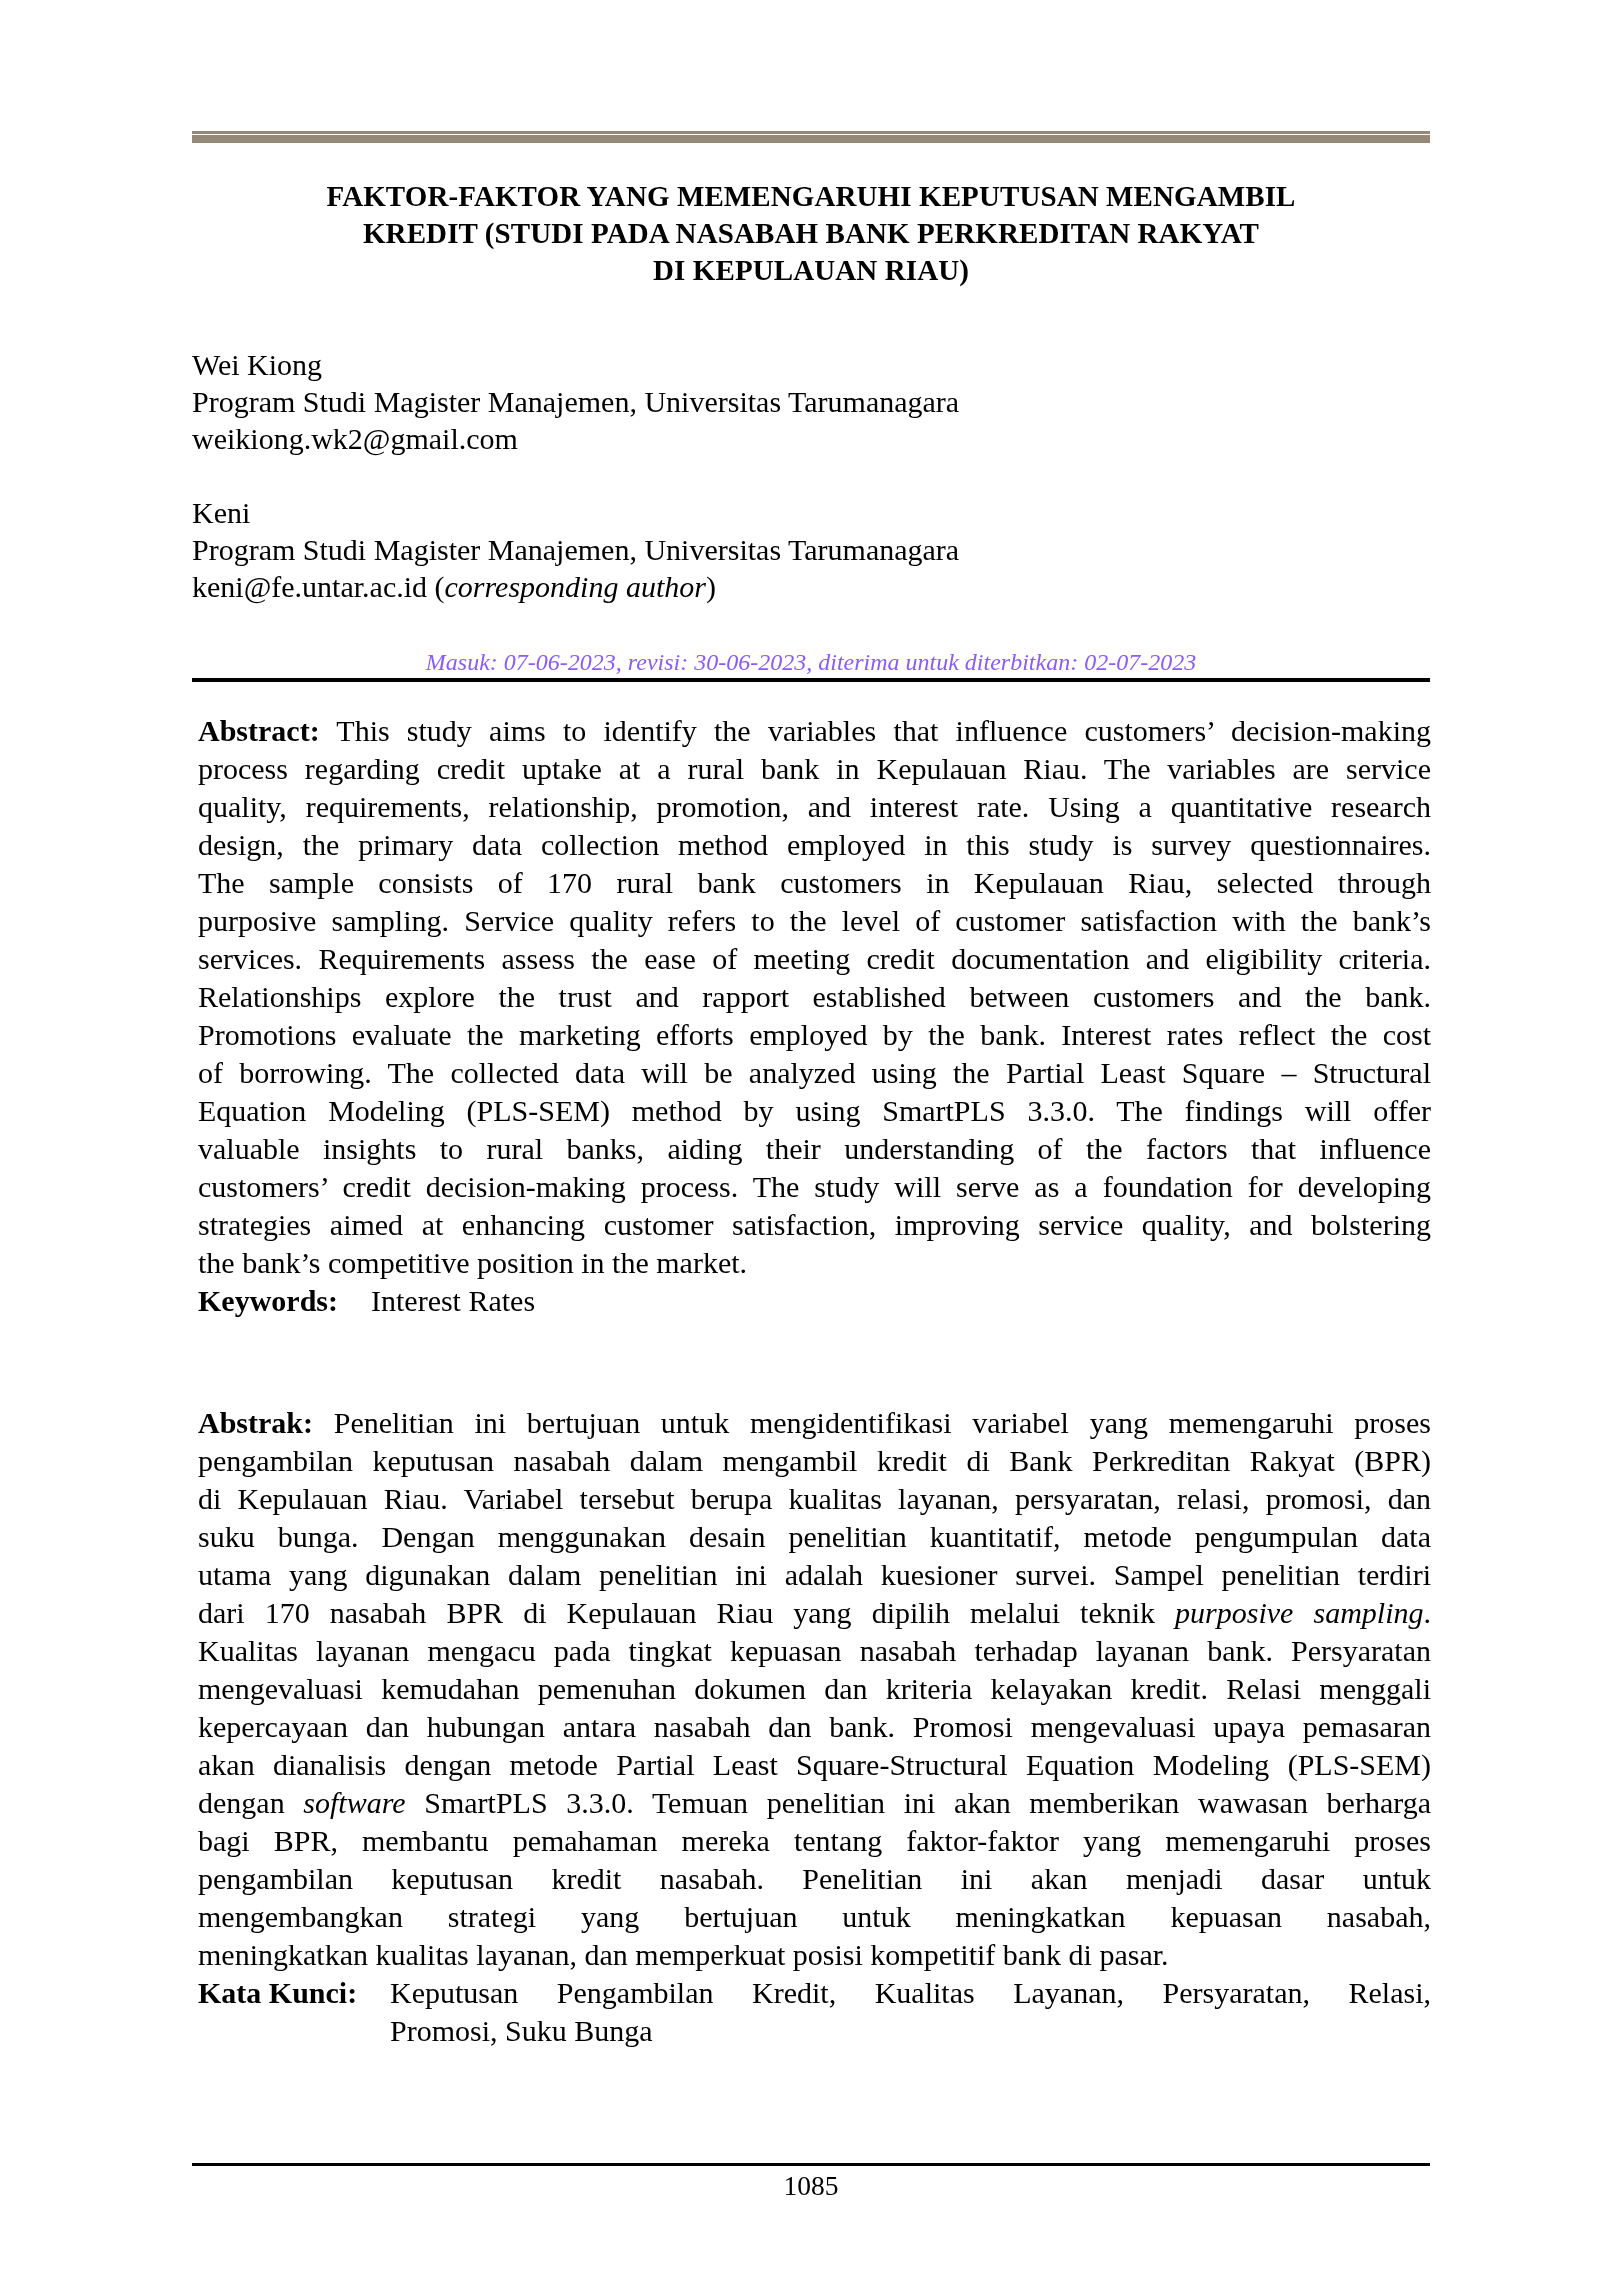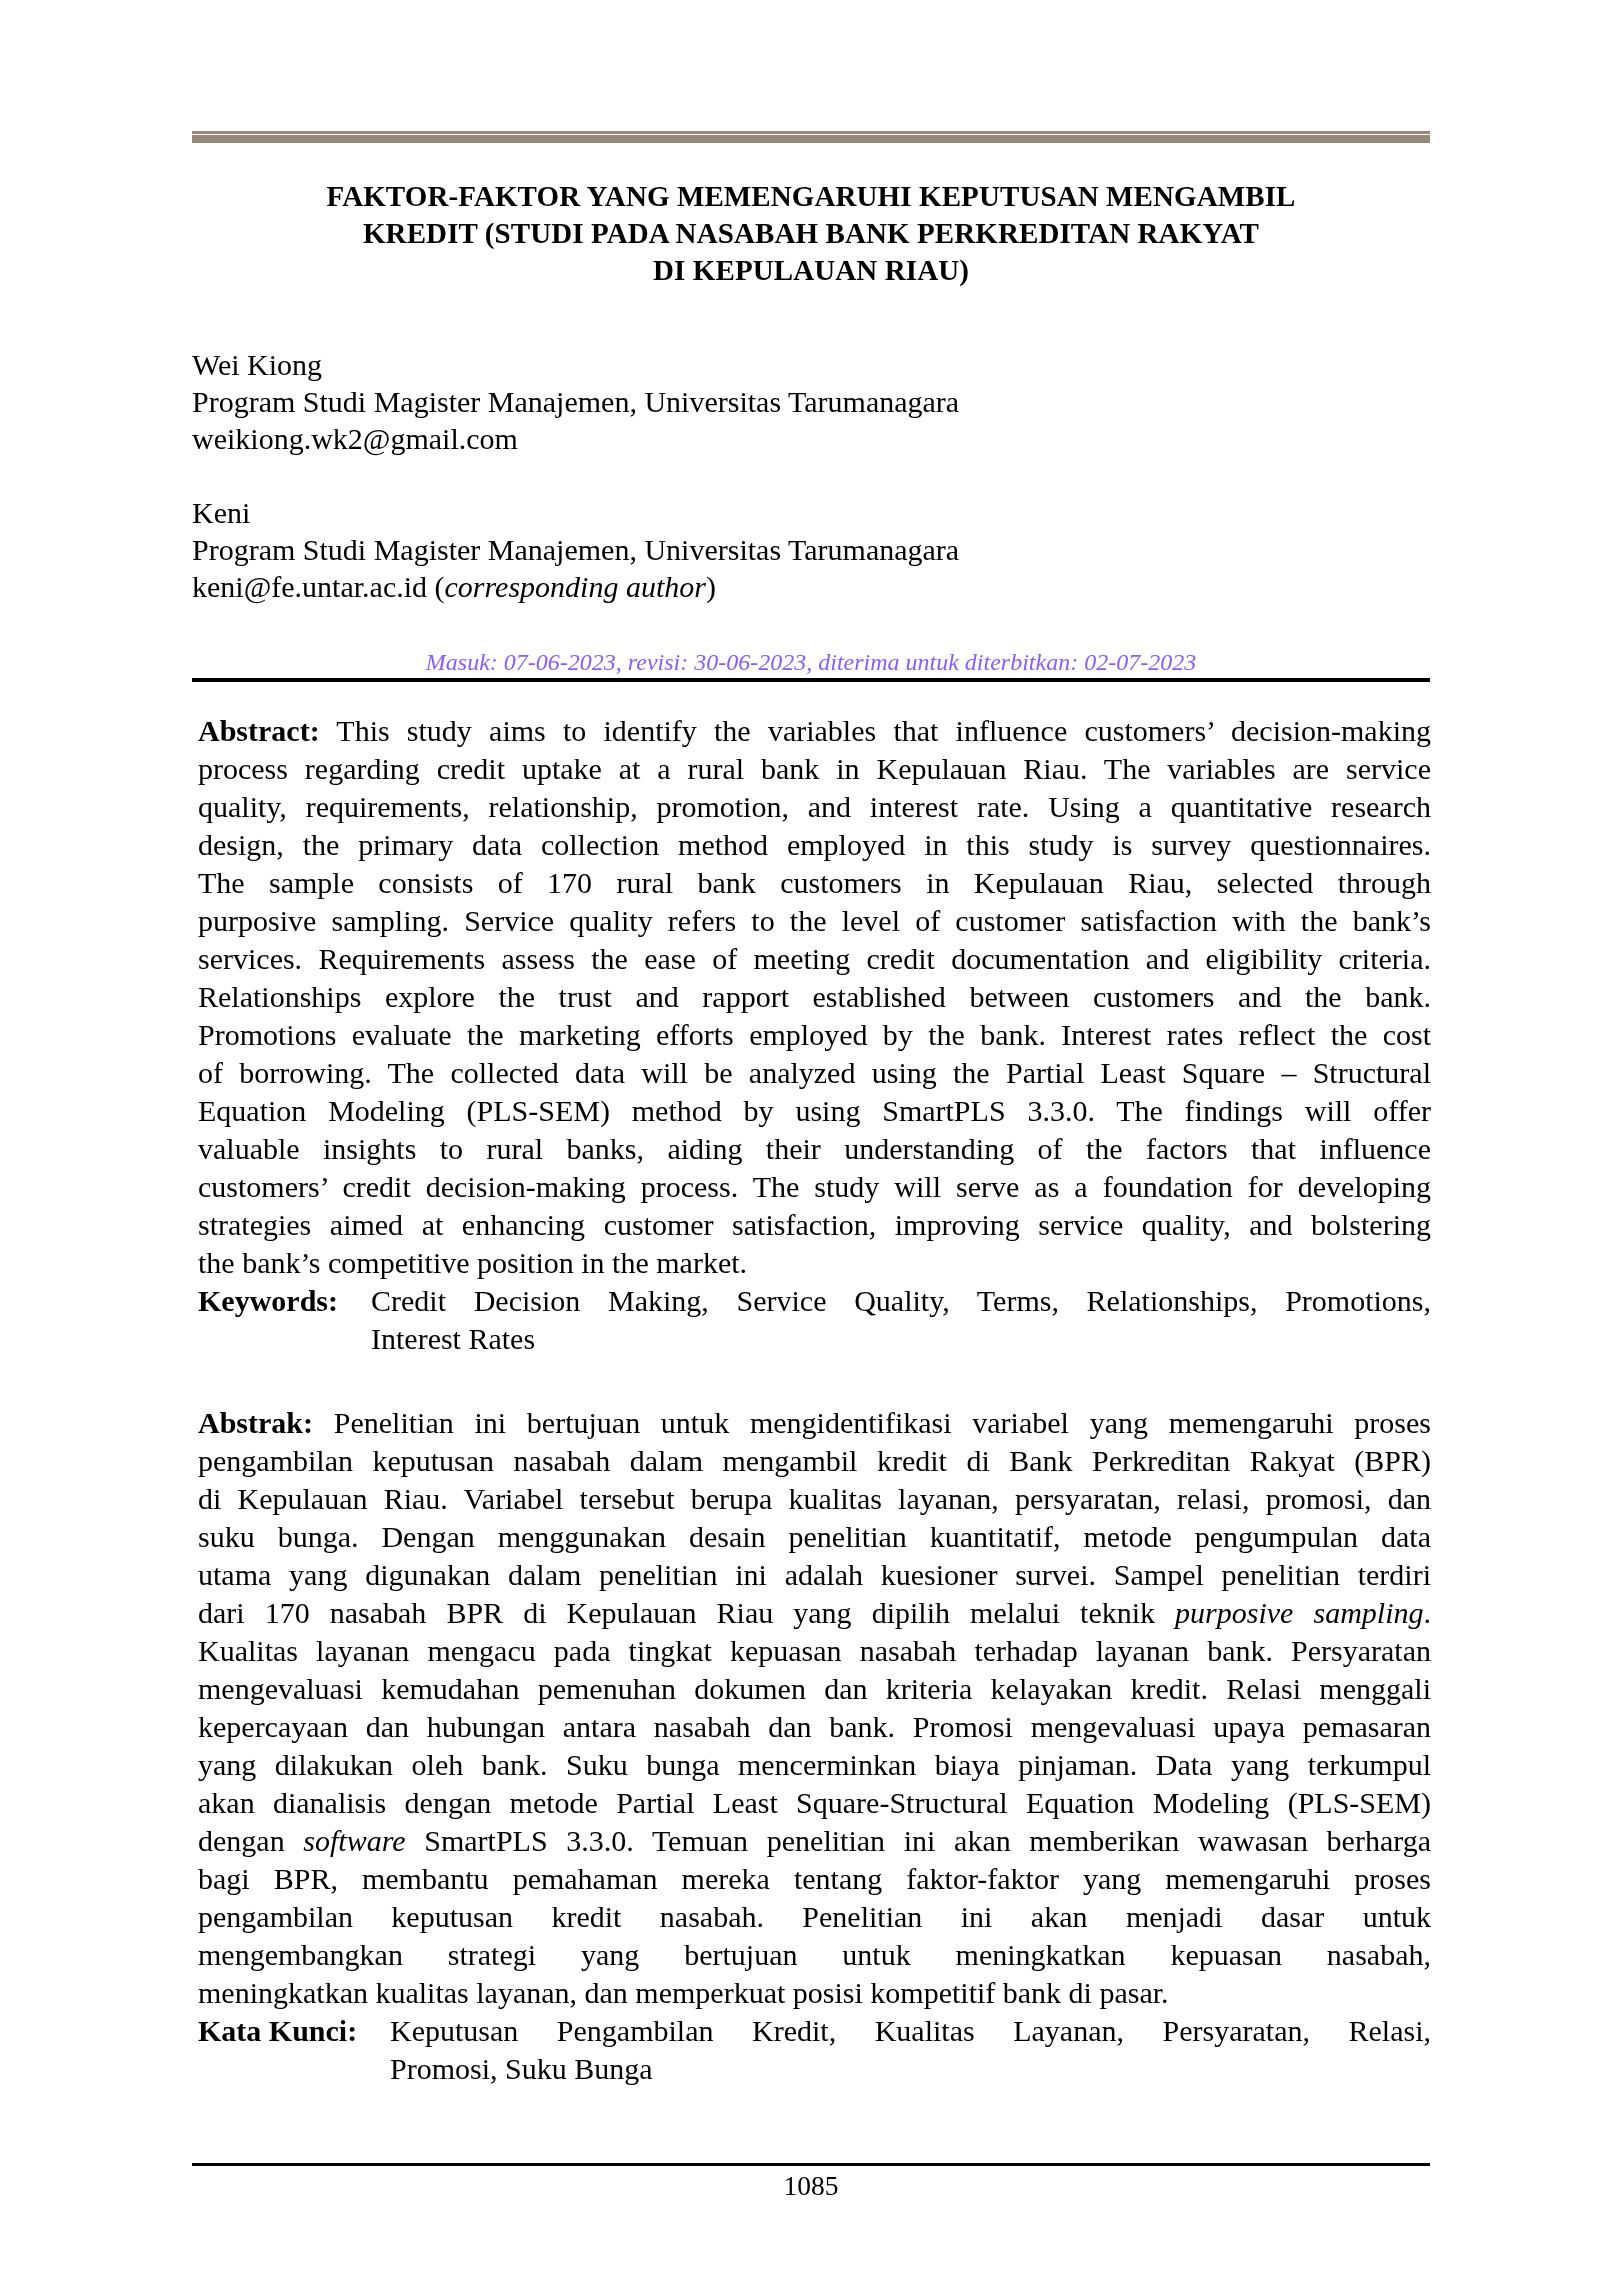--- a/index.html
+++ b/index.html
@@ -66,37 +66,35 @@
   <span class="ln" style="white-space: normal; height: 38px; overflow: hidden;">Promotions evaluate the marketing efforts employed by the bank. Interest rates reflect the cost</span>
   <span class="ln" style="white-space: normal; height: 38px; overflow: hidden;">of borrowing. The collected data will be analyzed using the Partial Least Square – Structural</span>
   <span class="ln" style="white-space: normal; height: 38px; overflow: hidden;">Equation Modeling (PLS-SEM) method by using SmartPLS 3.3.0. The findings will offer</span>
   <span class="ln" style="white-space: normal; height: 38px; overflow: hidden;">valuable insights to rural banks, aiding their understanding of the factors that influence</span>
   <span class="ln" style="white-space: normal; height: 38px; overflow: hidden;">customers’ credit decision-making process. The study will serve as a foundation for developing</span>
   <span class="ln" style="white-space: normal; height: 38px; overflow: hidden;">strategies aimed at enhancing customer satisfaction, improving service quality, and bolstering</span>
   <span class="ln last" style="white-space: normal; height: 38px; overflow: hidden;">the bank’s competitive position in the market.</span>
   <div class="kw">
     <span class="kwlabel" style="width:173px;">Keywords:</span>
     <span class="kwvals">
-      <span class="ln" style="white-space: normal; height: 38px; overflow: hidden;">Credit Decision Making, Service Quality, Terms, Relationships, Promotions,</span>
       <span class="ln last" style="white-space: normal; height: 38px; overflow: hidden;">Interest Rates</span>
     </span>
   </div>
 </div>
 
 <div class="abs body" style="top:1404px;">
   <span class="ln" style="white-space: normal; height: 38px; overflow: hidden;"><b class="lbl">Abstrak:</b><span> Penelitian ini bertujuan untuk mengidentifikasi variabel yang memengaruhi proses</span></span>
   <span class="ln" style="white-space: normal; height: 38px; overflow: hidden;">pengambilan keputusan nasabah dalam mengambil kredit di Bank Perkreditan Rakyat (BPR)</span>
   <span class="ln" style="white-space: normal; height: 38px; overflow: hidden;">di Kepulauan Riau. Variabel tersebut berupa kualitas layanan, persyaratan, relasi, promosi, dan</span>
   <span class="ln" style="white-space: normal; height: 38px; overflow: hidden;">suku bunga. Dengan menggunakan desain penelitian kuantitatif, metode pengumpulan data</span>
   <span class="ln" style="white-space: normal; height: 38px; overflow: hidden;">utama yang digunakan dalam penelitian ini adalah kuesioner survei. Sampel penelitian terdiri</span>
   <span class="ln" style="white-space: normal; height: 38px; overflow: hidden;"><span>dari 170 nasabah BPR di Kepulauan Riau yang dipilih melalui teknik </span><i>purposive sampling</i><span>.</span></span>
   <span class="ln" style="white-space: normal; height: 38px; overflow: hidden;">Kualitas layanan mengacu pada tingkat kepuasan nasabah terhadap layanan bank. Persyaratan</span>
   <span class="ln" style="white-space: normal; height: 38px; overflow: hidden;">mengevaluasi kemudahan pemenuhan dokumen dan kriteria kelayakan kredit. Relasi menggali</span>
   <span class="ln" style="white-space: normal; height: 38px; overflow: hidden;">kepercayaan dan hubungan antara nasabah dan bank. Promosi mengevaluasi upaya pemasaran</span>
-  <span class="ln" style="white-space: normal; height: 38px; overflow: hidden;">yang dilakukan oleh bank. Suku bunga mencerminkan biaya pinjaman. Data yang terkumpul</span>
   <span class="ln" style="white-space: normal; height: 38px; overflow: hidden;">akan dianalisis dengan metode Partial Least Square-Structural Equation Modeling (PLS-SEM)</span>
   <span class="ln" style="white-space: normal; height: 38px; overflow: hidden;"><span>dengan </span><i>software</i><span> SmartPLS 3.3.0. Temuan penelitian ini akan memberikan wawasan berharga</span></span>
   <span class="ln" style="white-space: normal; height: 38px; overflow: hidden;">bagi BPR, membantu pemahaman mereka tentang faktor-faktor yang memengaruhi proses</span>
   <span class="ln" style="white-space: normal; height: 38px; overflow: hidden;">pengambilan keputusan kredit nasabah. Penelitian ini akan menjadi dasar untuk</span>
   <span class="ln" style="white-space: normal; height: 38px; overflow: hidden;">mengembangkan strategi yang bertujuan untuk meningkatkan kepuasan nasabah,</span>
   <span class="ln last" style="white-space: normal; height: 38px; overflow: hidden;">meningkatkan kualitas layanan, dan memperkuat posisi kompetitif bank di pasar.</span>
   <div class="kw">
     <span class="kwlabel" style="width:192px;">Kata Kunci:</span>
     <span class="kwvals">
       <span class="ln" style="white-space: normal; height: 38px; overflow: hidden;">Keputusan Pengambilan Kredit, Kualitas Layanan, Persyaratan, Relasi,</span>

